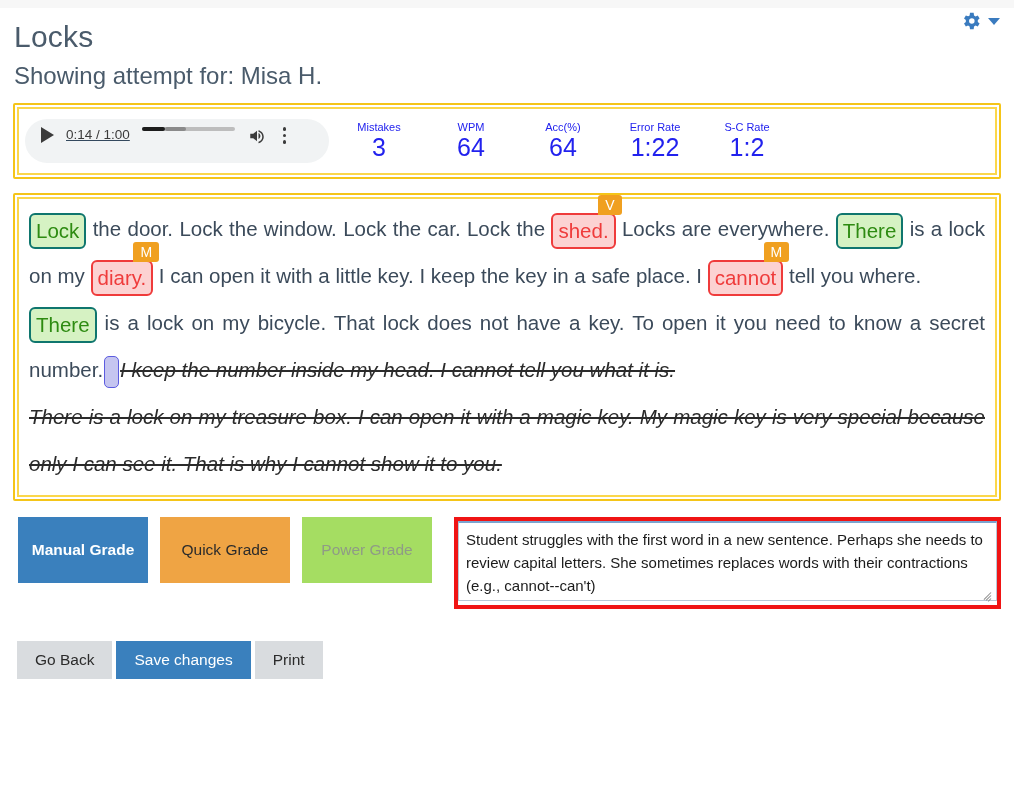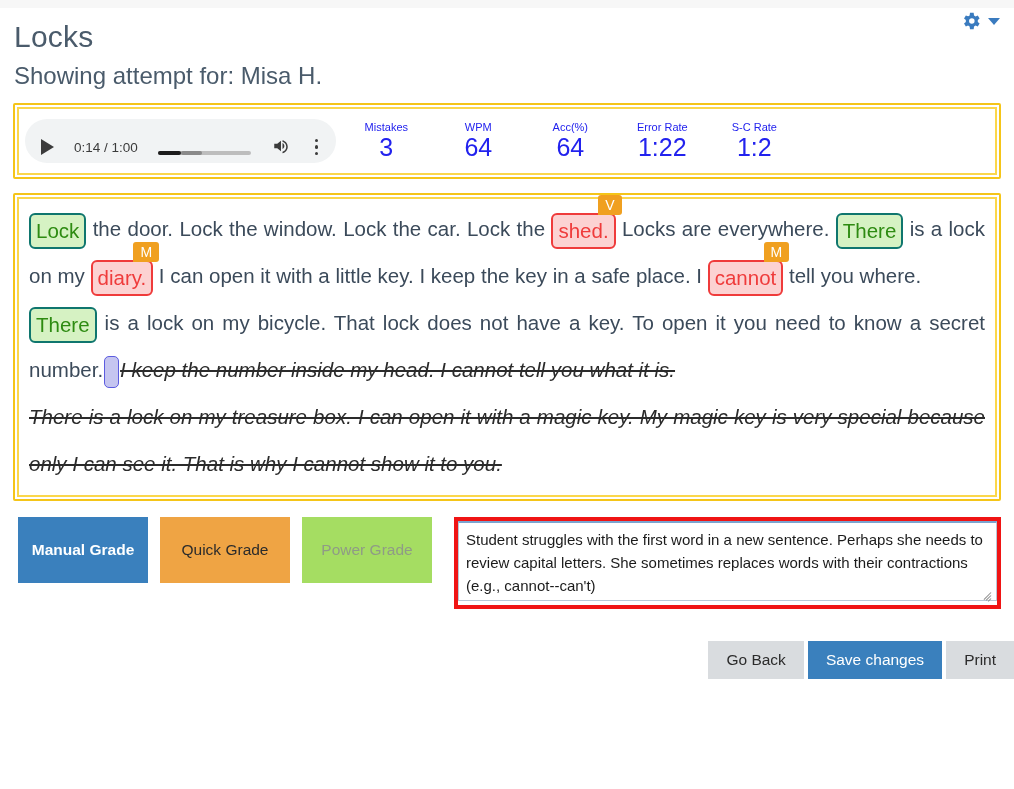--- a/index.html
+++ b/index.html
@@ -38,24 +38,25 @@
     margin:14px 13px 0 13px;
     border:2px solid #f5c518;
     background:#fff;
     box-shadow:0 0 0 2px #fff inset, 0 0 0 4px #fbd74b inset;
     border-radius:2px;
   }
   .stats-panel{display:flex;align-items:center;padding:8px 10px;min-height:56px;}
 
   
   .audio{
-    display:flex;align-items:flex-end;gap:20px;
+    display:flex;align-items:flex-start;gap:12px;
     background:#f1f3f4;border-radius:22px;
     padding:8px 14px;height:28px;min-width:276px;
     margin-right:22px;
+    text-decoration:underline;
   }
   .play-tri{
     width:0;height:0;border-left:13px solid #3b3b3b;
     border-top:8px solid transparent;border-bottom:8px solid transparent;
     cursor:pointer;margin-left:2px;
   }
   .time{font-size:13.5px;color:#3b3b3b;font-family:"Liberation Sans",sans-serif;white-space:nowrap;}
   .seek{
     position:relative;width:93px;height:4px;background:#bdbdbd;border-radius:2px;cursor:pointer;
   }
@@ -132,22 +133,23 @@
     position:absolute;right:5px;bottom:4px;width:11px;height:11px;
     pointer-events:none;
   }
   .resize-grip span{display:block;height:1px;background:#8d8d8d;transform-origin:right;}
   .resize-grip span:nth-child(1){width:10px;margin-top:2px;transform:rotate(-45deg);}
   .resize-grip span:nth-child(2){width:7px;margin-top:2px;margin-left:3px;transform:rotate(-45deg);}
   .resize-grip span:nth-child(3){width:4px;margin-top:2px;margin-left:6px;transform:rotate(-45deg);}
 
   
   .footer{
-    display:flex;justify-content:flex-end;align-items:stretch;gap:4px;
+    display:flex;justify-content:flex-start;align-items:stretch;gap:4px;
     margin-top:32px;
+    padding-left:17px;
   }
   .fbtn{
     border:none;cursor:pointer;font-size:15.5px;
     padding:10px 18px;font-family:"Liberation Sans",sans-serif;
   }
   .fbtn.sec{background:#d9dcdf;color:#2b2b2b;}
   .fbtn.pri{background:#3a80bd;color:#ffffff;}
 </style>
 </head>
 <body>

